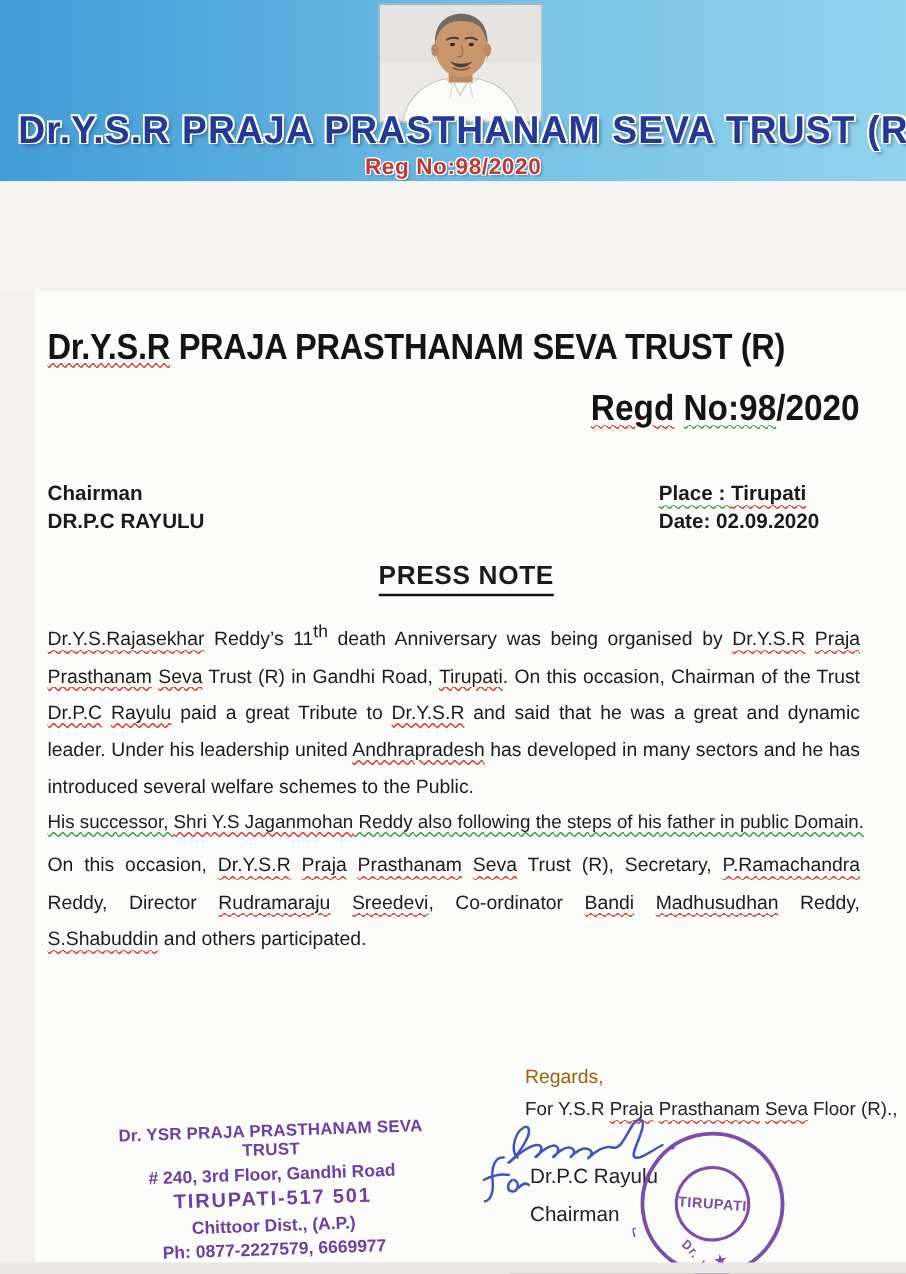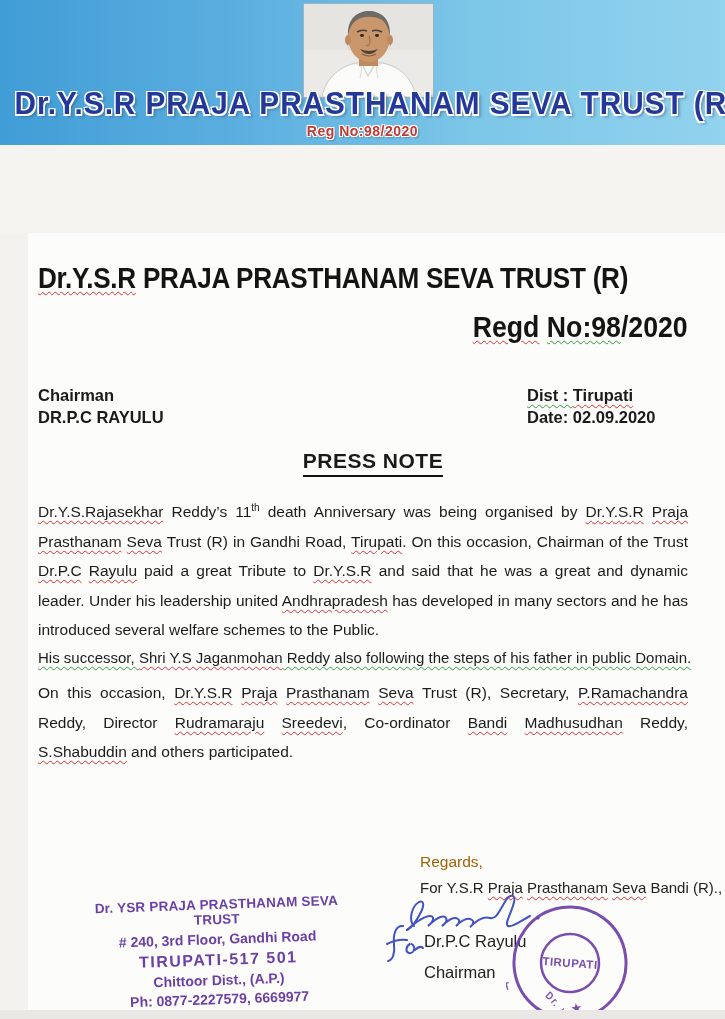--- a/index.html
+++ b/index.html
@@ -22,21 +22,21 @@
   }
   .header-title {
     position:absolute; left:0; top:86px; width:725px;
     text-align:center; font-size:31px; font-weight:bold; letter-spacing:1px;
     color:#24389a; white-space:nowrap;
     transform:scaleX(.96); transform-origin:center;
     text-shadow:1.5px 1.5px 0 #fff,-1.5px -1.5px 0 #fff,1.5px -1.5px 0 #fff,-1.5px 1.5px 0 #fff,3px 3px 3px rgba(40,60,90,.45);
   }
   .header-reg {
     position:absolute; left:0; top:123px; width:725px;
-    text-align:center; font-size:14px; font-weight:bold; letter-spacing:.5px;
+    text-align:center; font-size:18px; font-weight:bold; letter-spacing:.5px;
     color:#bf3a33;
     text-shadow:1px 1px 0 #fff,-1px -1px 0 #fff,1px -1px 0 #fff,-1px 1px 0 #fff,2px 2px 2px rgba(40,60,90,.4);
   }
   
   .sheet {
     position:absolute; left:28px; top:233px; right:0; bottom:9px;
     background:#fcfcfa;
   }
   .gap-strip { position:absolute; left:0; top:145px; width:725px; height:88px; background:#f5f4f1; }
   .doc-title {
@@ -57,21 +57,21 @@
     border-bottom:2.5px solid #111; padding-bottom:2px;margin-left:20px;
   }
   .para {
     position:absolute; left:38px; width:650px;
     font-size:15.5px; line-height:29.5px; color:#1c1c1c;
     text-align:justify;
   }
   .para1 { top:497px; }
   .para2 { top:643px; text-align:center; white-space:nowrap; font-size:15px; width:auto; }
   .para3 { top:678px; }
-  sup { font-size:10px; vertical-align:super; line-height:0; }
+  sup { font-size:14px; vertical-align:super; line-height:0; }
   .wavy-red   { text-decoration:underline; text-decoration-style:wavy; text-decoration-color:#e03131; text-decoration-thickness:1px; text-underline-offset:3px; }
   .wavy-green { text-decoration:underline; text-decoration-style:wavy; text-decoration-color:#2f9e44; text-decoration-thickness:1px; text-underline-offset:3px; }
   
   .regards   { position:absolute; left:420px; top:853px; font-size:15.5px; color:#a16207; }
   .for-line  { position:absolute; left:420px; top:879px; font-size:15px; color:#222; white-space:nowrap; }
   .signature-svg  { position:absolute; left:392px; top:886px; }
   .for-script-svg { position:absolute; left:383px; top:922px; }
   .signatory-name  { position:absolute; left:424px; top:932px; font-size:16.5px; color:#222; }
   .signatory-title { position:absolute; left:424px; top:963px; font-size:16.5px; color:#222; }
   .address-stamp {
@@ -133,34 +133,34 @@
   <div class="sheet"></div>
 
   <div class="doc-title"><span class="wavy-red">Dr.Y.S.R</span><span> PRAJA PRASTHANAM SEVA TRUST (R)</span></div>
   <div class="doc-regd"><span class="wavy-red">Regd</span><span> </span><span class="wavy-green">No:98</span><span>/2020</span></div>
 
   <div class="meta-left">
     <div>Chairman</div>
     <div>DR.P.C RAYULU</div>
   </div>
   <div class="meta-right">
-    <div><span class="wavy-green">Dist : </span><span class="wavy-red">Tirupati</span></div>
+    <div><span class="wavy-green">Place : </span><span class="wavy-red">Tirupati</span></div>
     <div>Date: 02.09.2020</div>
   </div>
 
   <div class="press-note-wrap">
     <span class="press-note">PRESS NOTE</span>
   </div>
 
   <div class="para para1"><span class="wavy-red">Dr.Y.S.Rajasekhar</span><span> Reddy’s 11</span><sup>th</sup><span> death Anniversary was being organised by </span><span class="wavy-red">Dr.Y.S.R</span><span> </span><span class="wavy-red">Praja</span><span> </span><span class="wavy-red">Prasthanam</span><span> </span><span class="wavy-red">Seva</span><span> Trust (R) in Gandhi Road, </span><span class="wavy-red">Tirupati</span><span>. On this occasion, Chairman of the Trust </span><span class="wavy-red">Dr.P.C</span><span> </span><span class="wavy-red">Rayulu</span><span> paid a great Tribute to </span><span class="wavy-red">Dr.Y.S.R</span><span> and said that he was a great and dynamic leader. Under his leadership united </span><span class="wavy-red">Andhrapradesh</span><span> has developed in many sectors and he has introduced several welfare schemes to the Public.</span></div>
   <div class="para para2"><span class="wavy-green">His successor, </span><span class="wavy-red">Shri Y.S Jaganmohan</span><span class="wavy-green"> Reddy also following the steps of his father in public Domain.</span></div>
   <div class="para para3"><span>On this occasion, </span><span class="wavy-red">Dr.Y.S.R</span><span> </span><span class="wavy-red">Praja</span><span> </span><span class="wavy-red">Prasthanam</span><span> </span><span class="wavy-red">Seva</span><span> Trust (R), Secretary, </span><span class="wavy-red">P.Ramachandra</span><span> Reddy, Director </span><span class="wavy-red">Rudramaraju</span><span> </span><span class="wavy-red">Sreedevi</span><span>, Co-ordinator </span><span class="wavy-red">Bandi</span><span> </span><span class="wavy-red">Madhusudhan</span><span> Reddy, </span><span class="wavy-red">S.Shabuddin</span><span> and others participated.</span></div>
 
   <div class="regards">Regards,</div>
-  <div class="for-line"><span>For Y.S.R </span><span class="wavy-red">Praja</span><span> </span><span class="wavy-red">Prasthanam</span><span> </span><span class="wavy-red">Seva</span><span> Bandi (R).,</span></div>
+  <div class="for-line"><span>For Y.S.R </span><span class="wavy-red">Praja</span><span> </span><span class="wavy-red">Prasthanam</span><span> </span><span class="wavy-red">Seva</span><span> Floor (R).,</span></div>
 
   <svg class="signature-svg" width="165" height="52" viewBox="0 0 165 52">
     <g fill="none" stroke="#4353c2" stroke-width="2" stroke-linecap="round">
       <path d="M22,40 C16,34 20,20 27,16 C31,14 33,18 29,26 C25,34 19,42 15,44"></path>
       <path d="M15,44 C24,36 32,30 38,30 C44,30 40,38 36,40 C44,32 52,28 54,32 C56,35 52,39 50,40 C56,34 62,30 66,33 C69,35 66,39 64,40 C70,34 76,31 80,34 C83,36 80,40 78,41 C84,35 92,30 98,32"></path>
       <path d="M98,32 C104,34 108,24 114,14 C118,8 124,8 122,16 C120,26 112,38 116,40 C120,42 130,34 138,30"></path>
       <circle cx="146" cy="32" r="1.6" fill="#4353c2" stroke="none"></circle>
     </g>
   </svg>
 

